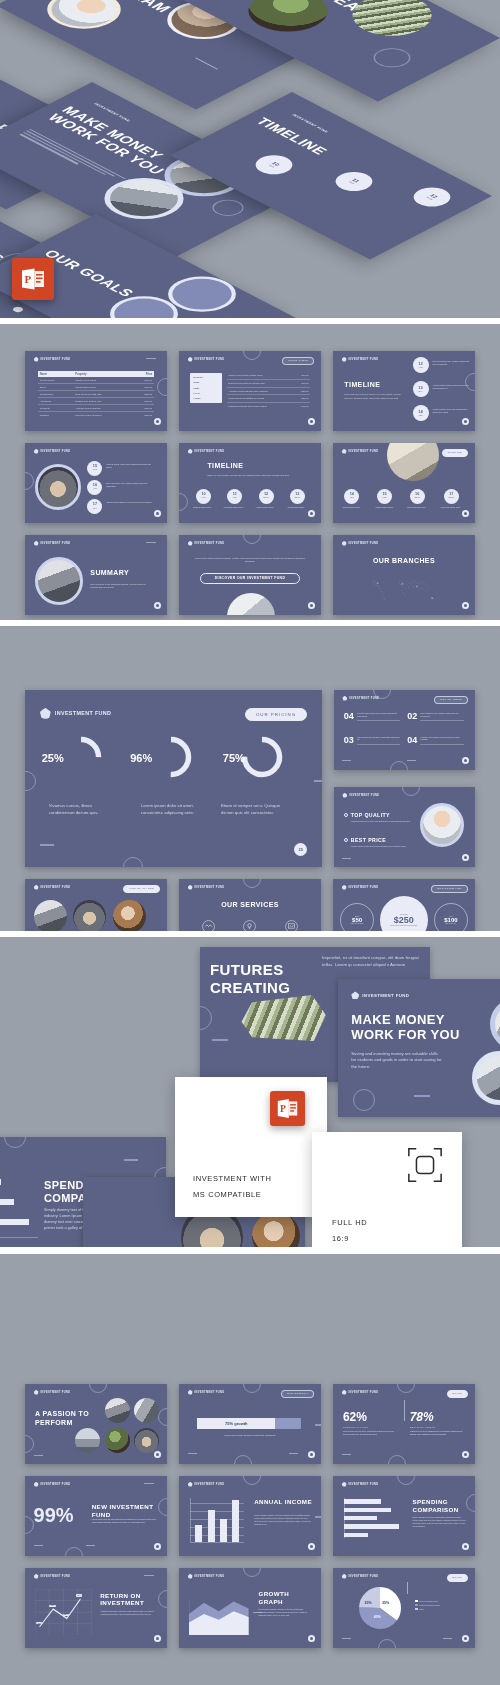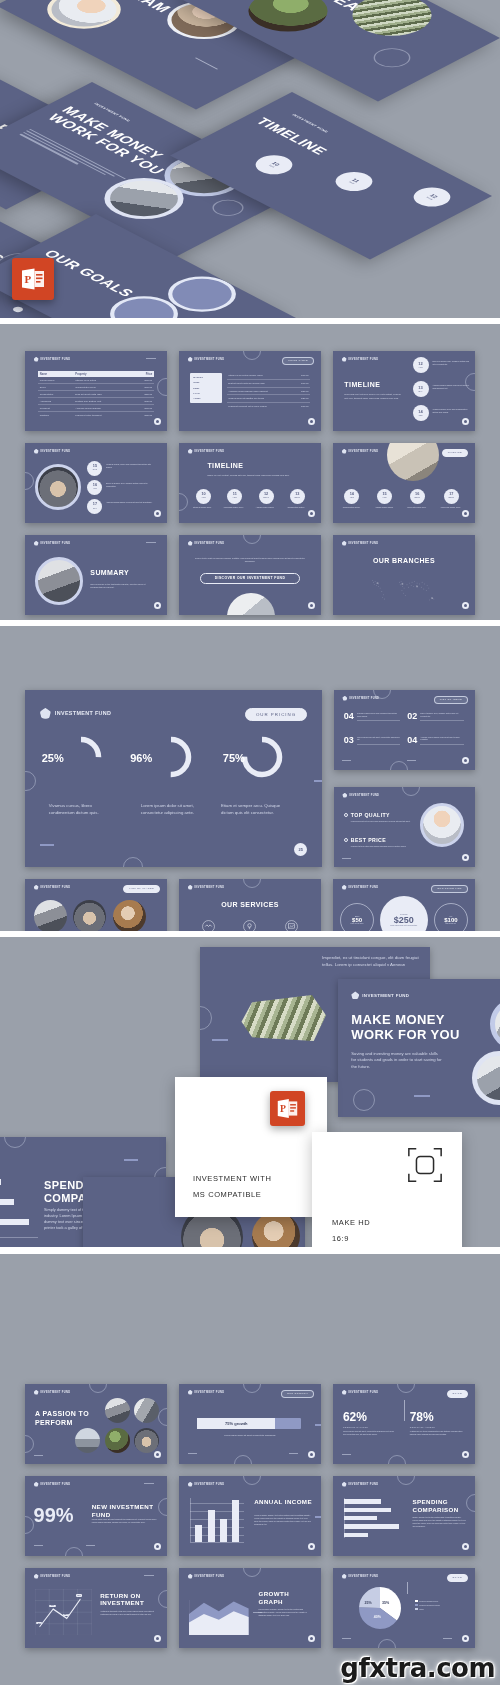--- a/index.html
+++ b/index.html
@@ -697,20 +697,21 @@
       </div>
 
     </div>
   </div>
 
   <div class="gap" style="top:931px;height:6px;"></div>
 
   <div class="band" style="top:937px;height:310px;">
 
     <div class="slide" style="left:200px;top:10px;width:230px;height:135px;">
+      <div class="s-title" style="left:10px;top:14px;width:110px;font-size:15px;">FUTURES CREATING</div>
       <div class="s-body" style="left:122px;top:8px;width:100px;font-size:4.4px;">Imperdiet, ex ut tincidunt congue, elit diam feugiat tellus. Lorem ip consectet aliquid v Aenean </div>
       <div class="deco-ring" style="left:-12px;top:44%;width:24px;height:24px;"></div>
       <div class="deco-dash" style="left:12px;top:92px;width:16px;height:2px;background:#8f99c4;"></div>
       <div style="position:absolute;left:38px;top:48px;width:88px;height:46px;
                   background:repeating-linear-gradient(112deg,#d7dcc6 0 4px,#a8b592 4px 8px,#6e7b58 8px 12px);
                   clip-path:polygon(4% 58%,16% 16%,84% 0,100% 44%,86% 100%,16% 92%);
                   border-radius:4px;"></div>
     </div>
 
     <div class="slide" style="left:338px;top:42px;width:190px;height:138px;">
@@ -770,21 +771,21 @@
     <div class="fcard" style="left:312px;top:195px;width:150px;height:140px;">
       <svg class="scan-icon" viewBox="0 0 40 40" style="right:18px;top:14px;width:38px;height:38px;">
         <g fill="none" stroke="#2b2b2b" stroke-width="1.6" stroke-linecap="square">
           <path d="M3 10 V3 H10"></path>
             <path d="M30 3 H37 V10"></path>
             <path d="M37 30 V37 H30"></path>
             <path d="M10 37 H3 V30"></path>
           <rect x="11" y="11" width="18" height="18" rx="4"></rect>
         </g>
       </svg>
-      <div class="ftext" style="left:20px;top:84px;">MAKE HD</div>
+      <div class="ftext" style="left:20px;top:84px;">FULL HD</div>
       <div class="ftext" style="left:20px;top:100px;">16:9</div>
 
     </div>
   </div>
 
   <div class="gap" style="top:1247px;height:7px;"></div>
 
   <div class="band" style="top:1254px;height:431px;">
 
     <div class="slide" style="left:25px;top:130px;width:142px;height:80px;">
@@ -833,21 +834,21 @@
       <div class="pill solid">STATS</div>
       <div class="deco-ring" style="left:45%;top:-9px;width:18px;height:18px;"></div>
       <div class="deco-ring" style="left:39%;bottom:-9px;width:18px;height:18px;"></div>
       <div class="deco-dash" style="left:6%;bottom:11%;width:9px;"></div>
       <div style="position:absolute;left:50%;top:20%;width:1px;height:26%;background:rgba(226,231,246,.55);"></div>
       <div style="position:absolute;left:7%;top:34%;width:38%;">
         <div style="font-size:12px;font-weight:800;line-height:1;">62%</div>
         <div style="font-size:2px;color:#cfd5e9;letter-spacing:.4px;margin-top:3px;">PRODUCT SAVINGS</div>
         <div style="font-size:1.9px;color:#cfd5e9;line-height:1.5;margin-top:2px;">Lorem ipsum dolor sit amet, consectetur adipiscing elit. Nunc nec fermentum nisi, sit amet porta purus.</div>
       </div>
-      <div style="position:absolute;left:54%;top:34%;width:38%;">
+      <div style="position:absolute;left:54%;top:34%;width:38%;font-style:italic;">
         <div style="font-size:12px;font-weight:800;line-height:1;">78%</div>
         <div style="font-size:2px;color:#cfd5e9;letter-spacing:.4px;margin-top:3px;">CONTRACT ASSETS</div>
         <div style="font-size:1.9px;color:#cfd5e9;line-height:1.5;margin-top:2px;">Vestibulum nec tellus condimentum nibh tristique condimentum dapibus ligula. Bibendum quis quis egestas.</div>
       </div>
       <div class="corner-dot"></div>
     </div>
 
     <div class="slide" style="left:25px;top:222px;width:142px;height:80px;">
       <div class="brand">
         <span class="shell"></span>
@@ -995,16 +996,15 @@
           <span style="font-size:1.8px;color:#cfd5e9;">Financial dividend income</span>
         </div>
         <div style="display:flex;align-items:center;gap:1.6px;">
           <span style="width:2.4px;height:2.4px;background:#c6cde4;display:inline-block;"></span>
           <span style="font-size:1.8px;color:#cfd5e9;">Other</span>
         </div>
       </div>
       <div class="corner-dot"></div>
     </div>
 
-    <div id="watermark">gfxtra.com</div>
   </div>
 
 </div>
 
 </body></html>

